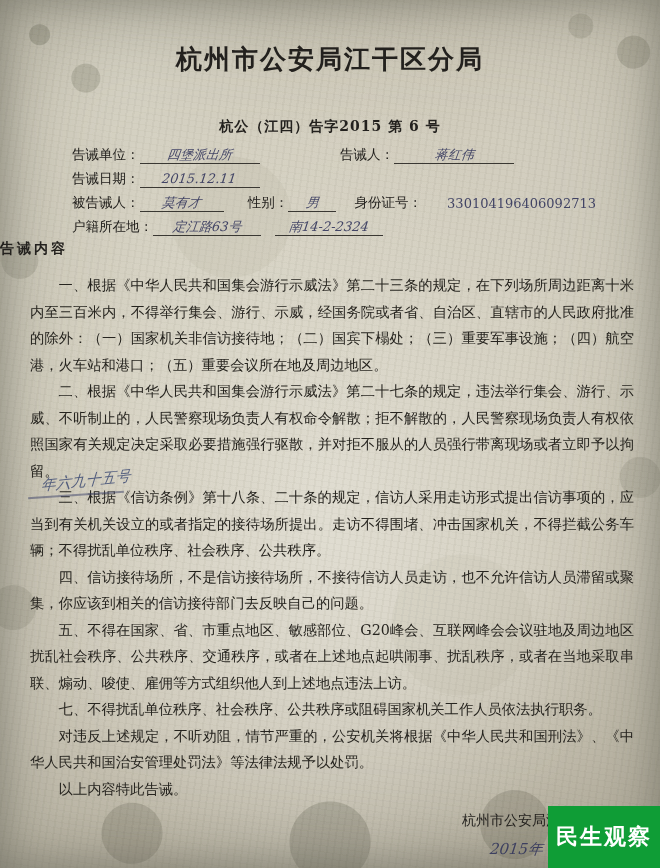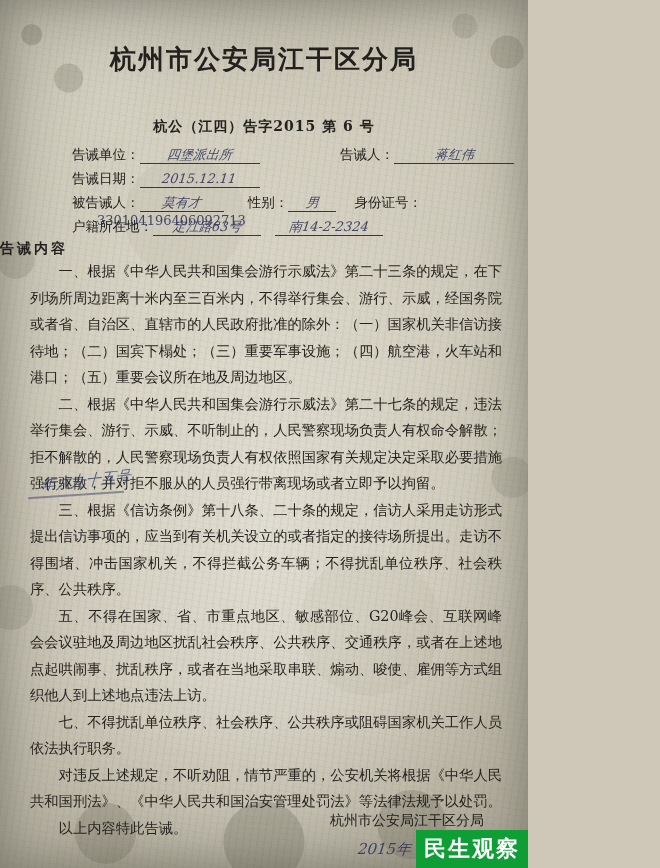--- a/index.html
+++ b/index.html
@@ -2,21 +2,21 @@
 <html><head>
 <meta charset="utf-8">
 <style>
   html,body{margin:0;padding:0;}
   body{
     width:660px;height:868px;overflow:hidden;
     background:#cfc8b8;
     font-family:"DejaVu Sans", sans-serif;
   }
   #page{
-    position:relative;width:528px;height:868px;
+    position:relative;width:660px;height:868px;
     background:
       radial-gradient(ellipse at 20% 10%, rgba(215,212,198,0.85) 0%, rgba(200,196,180,0.0) 45%),
       radial-gradient(ellipse at 85% 20%, rgba(210,206,192,0.8) 0%, rgba(200,196,180,0.0) 40%),
       radial-gradient(ellipse at 50% 60%, rgba(226,223,212,0.9) 0%, rgba(198,194,180,0.0) 60%),
       linear-gradient(170deg,#b9b3a2 0%,#cdc7b6 12%,#d7d2c2 40%,#cfcabb 70%,#b4ae9d 100%);
     box-sizing:border-box;
   }
   
   .noise{
     position:absolute;inset:0;pointer-events:none;mix-blend-mode:multiply;opacity:.55;
@@ -85,21 +85,21 @@
 
   .sign{
     position:absolute;right:44px;font-family:"DejaVu Serif", serif;font-size:14px;
   }
   .sign1{top:812px;}
   .sign2{top:840px;}
 
   .watermark{
     position:absolute;right:0;bottom:0;background:#0f9d36;color:#fff;
     font-family:"DejaVu Serif", serif;font-weight:bold;font-size:22px;
-    padding:4px 8px;letter-spacing:2px;
+    padding:16px 8px;letter-spacing:2px;
   }
   .seal{
     position:absolute;left:40px;top:470px;width:120px;height:40px;color:#2a3a6a;
     font-family:"DejaVu Serif", serif;font-size:15px;font-style:italic;
     transform:rotate(-6deg) skewX(-10deg);opacity:.75;
   }
   .strike{
     position:absolute;left:28px;top:494px;width:96px;height:2px;background:#3a4068;opacity:.5;
     transform:rotate(-4deg);
   }
@@ -134,24 +134,25 @@
       <span class="lbl" style="margin-left:14px;">身份证号：</span><span class="ul" style="min-width:150px;border-bottom:none;"><span class="hand handblue" style="font-style:normal;transform:none;margin-left:25px;">330104196406092713</span></span>
     </div>
 
     <div class="fieldrow" style="top:218px;left:72px;">
       <span class="lbl">户籍所在地：</span><span class="ul" style="min-width:108px;"><span class="hand handblue">定江路63号</span></span>
       <span class="ul" style="min-width:108px;margin-left:10px;"><span class="hand handblue">南14-2-2324</span></span>
     </div>
 
     <div class="sec-title" style="top:240px;">告诫内容</div>
 
-    <div class="body" style="top:258px;">
+    <div class="body" style="top:272px;">
       <p>一、根据《中华人民共和国集会游行示威法》第二十三条的规定，在下列场所周边距离十米内至三百米内，不得举行集会、游行、示威，经国务院或者省、自治区、直辖市的人民政府批准的除外：（一）国家机关非信访接待地；（二）国宾下榻处；（三）重要军事设施；（四）航空港，火车站和港口；（五）重要会议所在地及周边地区。</p>
       <p>二、根据《中华人民共和国集会游行示威法》第二十七条的规定，违法举行集会、游行、示威、不听制止的，人民警察现场负责人有权命令解散；拒不解散的，人民警察现场负责人有权依照国家有关规定决定采取必要措施强行驱散，并对拒不服从的人员强行带离现场或者立即予以拘留。</p>
       <p>三、根据《信访条例》第十八条、二十条的规定，信访人采用走访形式提出信访事项的，应当到有关机关设立的或者指定的接待场所提出。走访不得围堵、冲击国家机关，不得拦截公务车辆；不得扰乱单位秩序、社会秩序、公共秩序。</p>
+      <p>四、信访接待场所，不是信访接待场所，不接待信访人员走访，也不允许信访人员滞留或聚集，你应该到相关的信访接待部门去反映自己的问题。</p>
       <p>五、不得在国家、省、市重点地区、敏感部位、G20峰会、互联网峰会会议驻地及周边地区扰乱社会秩序、公共秩序、交通秩序，或者在上述地点起哄闹事、扰乱秩序，或者在当地采取串联、煽动、唆使、雇佣等方式组织他人到上述地点违法上访。</p>
       <p>七、不得扰乱单位秩序、社会秩序、公共秩序或阻碍国家机关工作人员依法执行职务。</p>
       <p>对违反上述规定，不听劝阻，情节严重的，公安机关将根据《中华人民共和国刑法》、《中华人民共和国治安管理处罚法》等法律法规予以处罚。</p>
       <p>以上内容特此告诫。</p>
     </div>
 
     <div class="seal">年六九十五号</div>
     <div class="strike"></div>
 
     <div class="sign sign1">杭州市公安局江干区分局</div>

